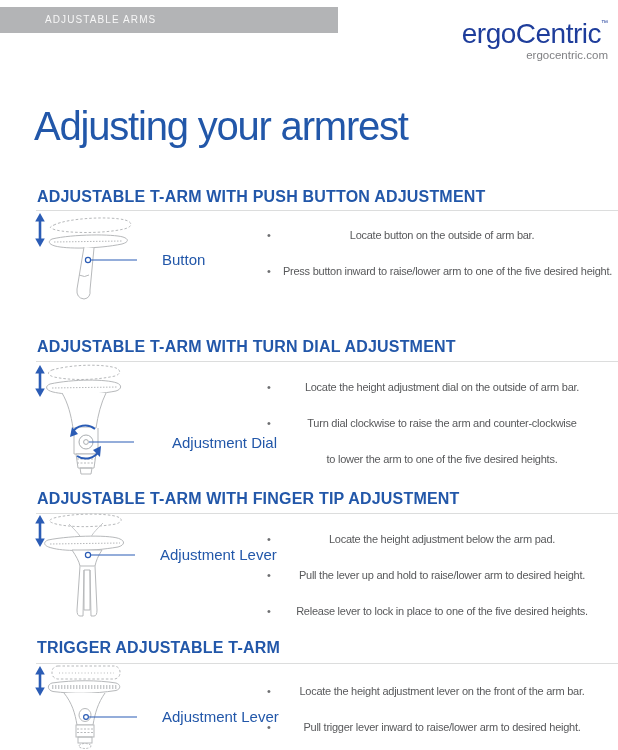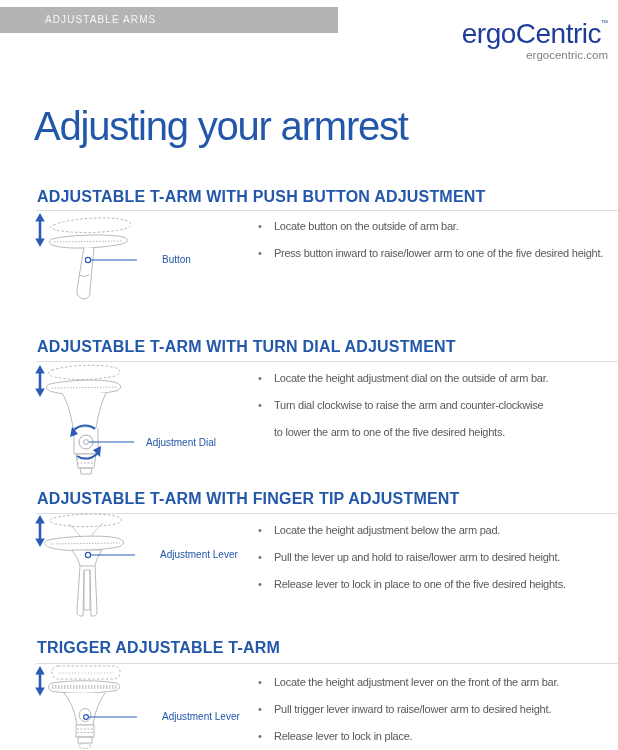--- a/index.html
+++ b/index.html
@@ -34,33 +34,34 @@
   .sec-heading{
     position:absolute;left:37px;
     color:#2257a9;font-size:16px;font-weight:bold;letter-spacing:0.2px;
     white-space:nowrap;
   }
   .rule{position:absolute;left:36px;right:0;height:1px;background:#dcdddd;}
   .bullets{
     position:absolute;left:247px;margin:0;padding:0;list-style:none;width:371px;
   }
   .bullets li{
-    position:relative;padding-left:19px;margin:8px;
+    position:relative;padding-left:19px;margin:17px;
     color:#58595b;font-size:11px;line-height:19px;letter-spacing:-0.25px;
     white-space:nowrap;
+    text-align:center;
   }
   .bullets li::before{
     content:"\2022";position:absolute;left:3px;top:0;
     color:#6d6e71;font-size:11px;
   }
   .bullets li.cont{padding-left:19px;}
   .bullets li.cont::before{content:none;}
   .figure{position:absolute;}
   .callout{
-    position:absolute;color:#2257a9;font-size:10px;line-height:12px;
+    position:absolute;color:#2257a9;font-size:15px;line-height:12px;
     white-space:nowrap;
     padding-left:20px;
   }
 </style>
 </head>
 <body>
 
 <div class="page">
 
   <div class="banner">
@@ -125,21 +126,21 @@
     <g fill="none" stroke="#2b5cb5" stroke-width="2">
       <path d="M67,67 A 15 14 0 0 0 44,71"></path>
       <path d="M44,65 L42,75 L50,72 Z" fill="#2b5cb5" stroke="none"></path>
       <path d="M49,94 A 15 14 0 0 0 71,89"></path>
       <path d="M72,95 L73,84 L65,88 Z" fill="#2b5cb5" stroke="none"></path>
     </g>
     <g>
       <line x1="61" y1="80" x2="106" y2="80" stroke="#2b5cb5" stroke-width="1.2"></line>
     </g>
   </svg>
-  <span class="callout" style="left:126px;top:437px">Adjustment Dial</span>
+  <span class="callout" style="left:152px;top:437px">Adjustment Dial</span>
 
   <ul class="bullets" style="top:361px">
     <li>Locate the height adjustment dial on the outside of arm bar.</li>
     <li>Turn dial clockwise to raise the arm and counter-clockwise</li>
     <li class="cont">to lower the arm to one of the five desired heights.</li>
   </ul>
 
   <div class="sec-heading" style="top:490px">ADJUSTABLE T-ARM WITH FINGER TIP ADJUSTMENT</div>
   <div class="rule" style="top:513px"></div>
 

